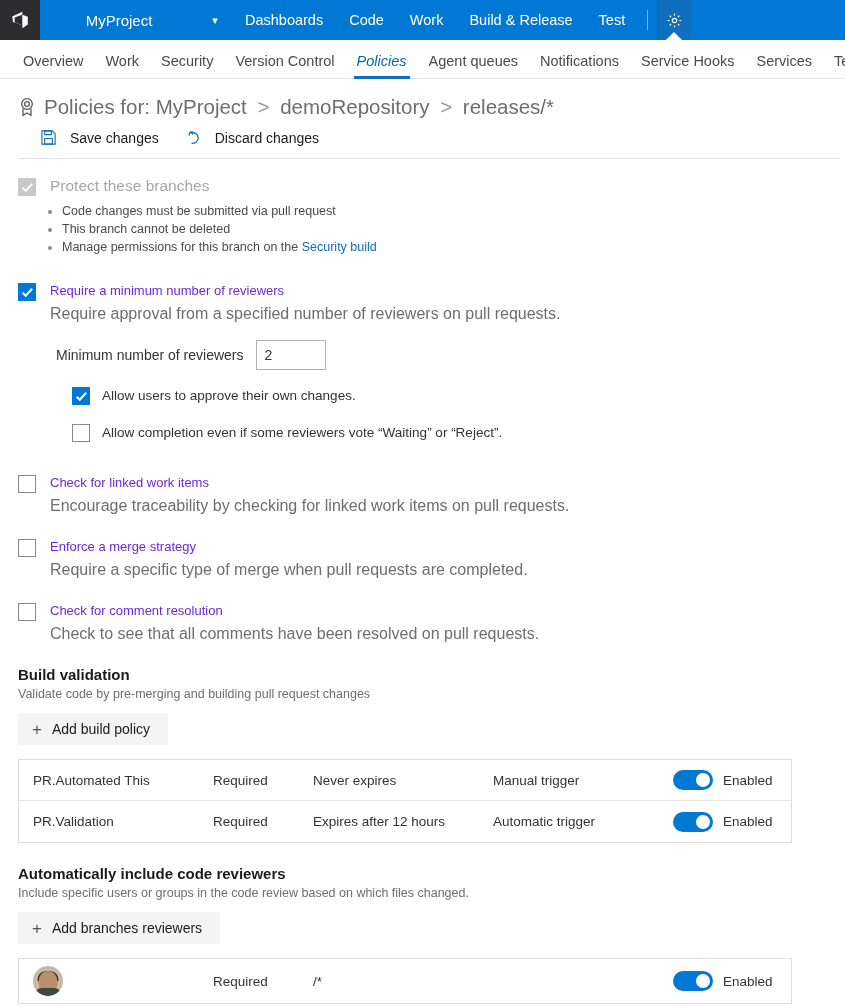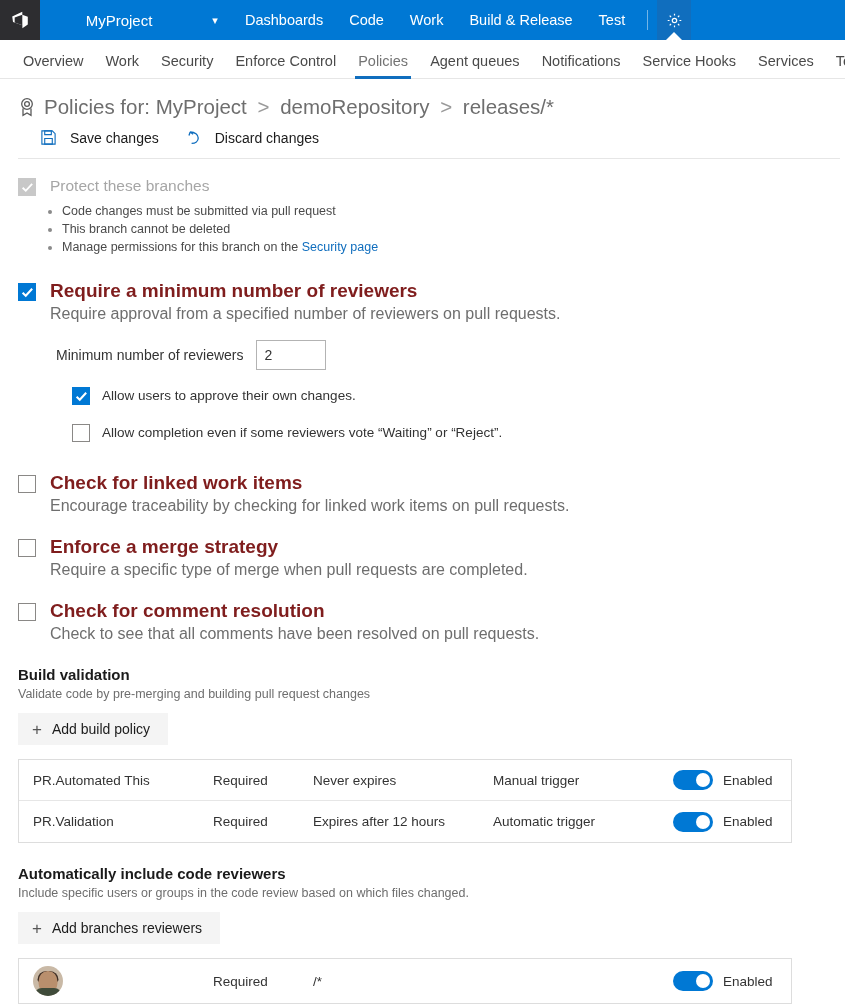--- a/index.html
+++ b/index.html
@@ -80,21 +80,21 @@
     background: #ffffff;
   }
   .subnav a {
     font-size: 14.5px;
     color: #4a4a4a;
     text-decoration: none;
     padding: 0 11px 9px 11px;
     position: relative;
     white-space: nowrap;
   }
-  .subnav a.active { color: #737373; }
+  .subnav a.active { color: #0369a1; font-style: italic; }
   .subnav a.active:after {
     content: "";
     position: absolute;
     left: 8px; right: 8px; bottom: -1px;
     height: 3px;
     background: #106ebe;
   }
 
   
   .heading {
@@ -141,23 +141,23 @@
     flex: 0 0 18px;
     margin-top: 1px;
     position: relative;
     border-radius: 0;
   }
   .cb.checked { background: #0078d4; border-color: #0078d4; }
   .cb.disabled { background: #c8c8c8; border-color: #c8c8c8; }
   .cb svg { position: absolute; left: 2px; top: 2px; }
 
   .policy-title {
-    font-size: 19px;
-    color: #7f1d1d;
-    font-weight: bold;
+    font-size: 13px;
+    color: #6d28d9;
+    font-weight: normal;
     line-height: 18px;
   }
   .policy-title.muted { color: #a6a6a6; font-weight: normal; font-size: 15.5px; }
   .policy-desc {
     font-size: 16px;
     color: #6e6e6e;
     margin-top: 6px;
     line-height: 16px;
   }
   .bullets {
@@ -321,21 +321,21 @@
       </svg>
       <div class="caret"></div>
     </div>
   </div>
 </div>
 
 <div class="subnav">
   <a href="#">Overview</a>
   <a href="#">Work</a>
   <a href="#">Security</a>
-  <a href="#">Enforce Control</a>
+  <a href="#">Version Control</a>
   <a href="#" class="active">Policies</a>
   <a href="#">Agent queues</a>
   <a href="#">Notifications</a>
   <a href="#">Service Hooks</a>
   <a href="#">Services</a>
   <a href="#">Test</a>
 </div>
 
 <div class="heading">
   <span style="display:flex;align-items:center;">
@@ -384,21 +384,21 @@
       <div class="cb checked disabled">
         <svg width="13" height="13" viewBox="0 0 12 12">
           <path d="M1.5 6.2 L4.4 9 L10.3 2.6" fill="none" stroke="#ffffff" stroke-width="1.7"></path>
         </svg>
       </div>
       <div class="policy-title muted">Protect these branches</div>
     </div>
     <ul class="bullets">
       <li>Code changes must be submitted via pull request</li>
       <li>This branch cannot be deleted</li>
-      <li><span>Manage permissions for this branch on the </span><a class="inline-link" href="#">Security page</a></li>
+      <li><span>Manage permissions for this branch on the </span><a class="inline-link" href="#">Security build</a></li>
     </ul>
   </div>
 
   <div class="policy-block" style="margin-top:26px;">
     <div class="policy-head">
       <div class="cb checked">
         <svg width="13" height="13" viewBox="0 0 12 12">
           <path d="M1.5 6.2 L4.4 9 L10.3 2.6" fill="none" stroke="#ffffff" stroke-width="1.9"></path>
         </svg>
       </div>

